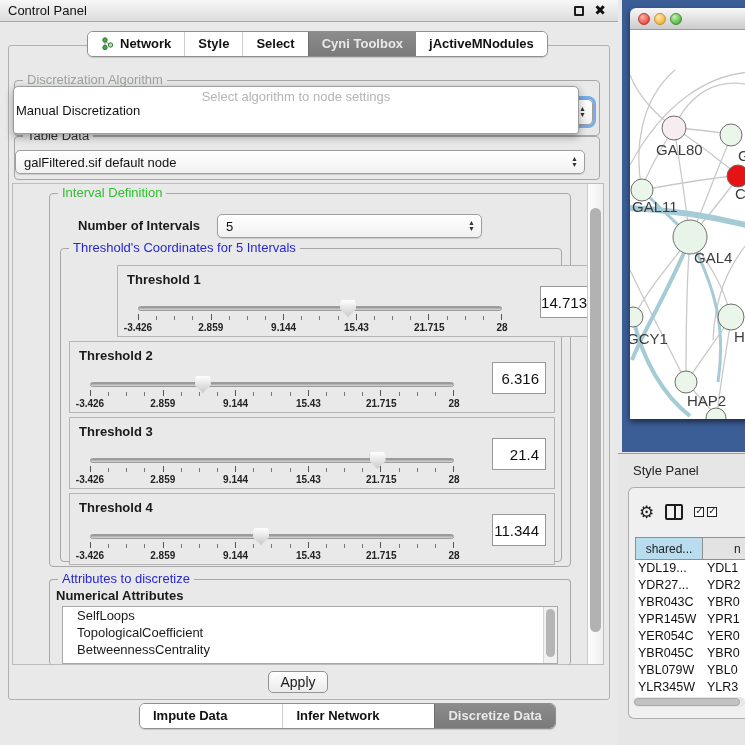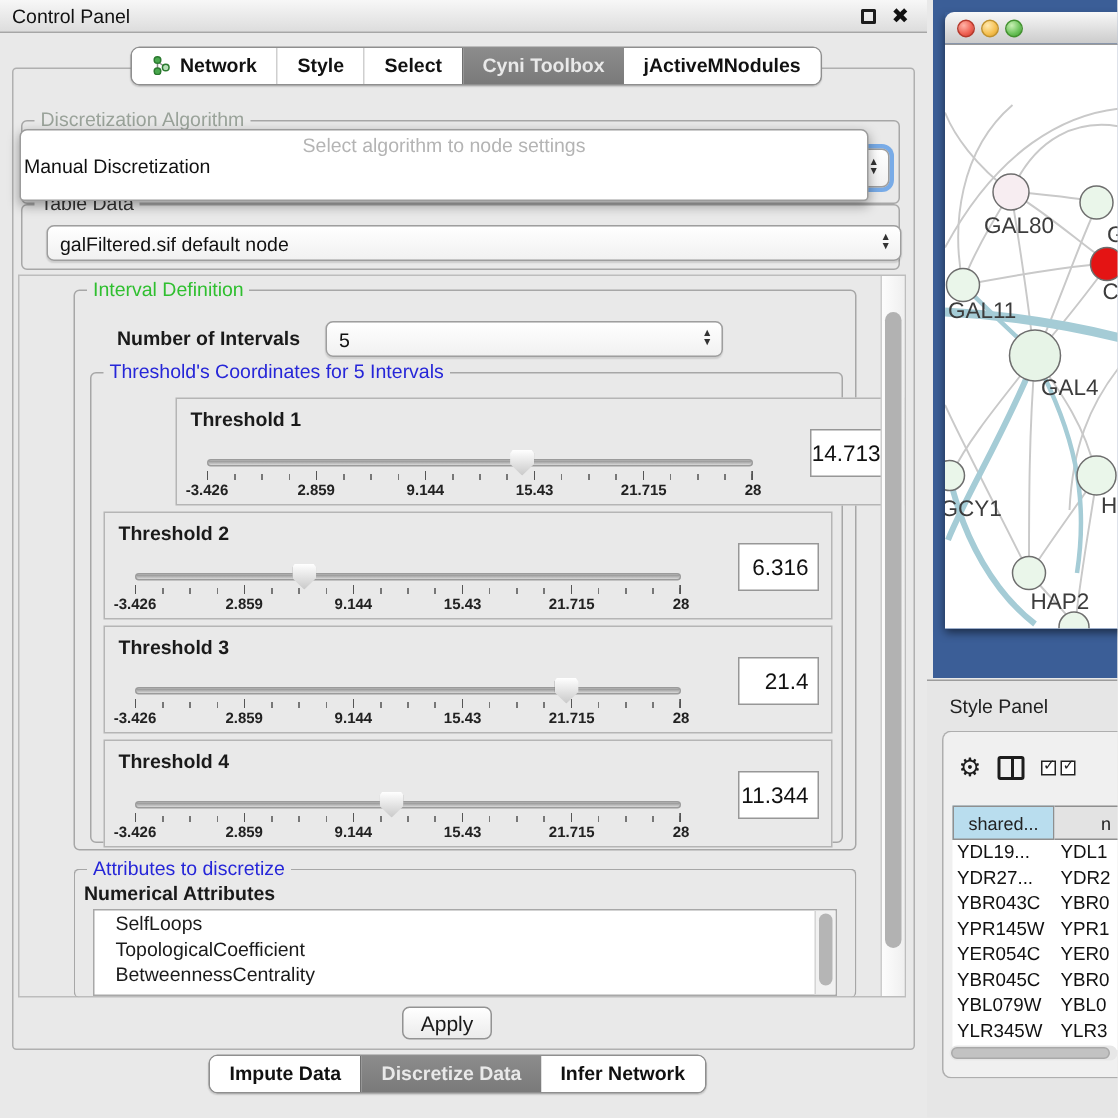--- a/index.html
+++ b/index.html
@@ -143,21 +143,21 @@
   </div>
 </div>
 
 <div class="abs popup">
   <div class="ph">Select algorithm to node settings</div>
   <div class="opt bold">Manual Discretization</div>
 </div>
 
 <div class="group" style="left:14px; top:136px; width:586px; height:44px;">
   <span class="group-label lbl-dark">Table Data</span>
-  <div class="combo" style="left:16px; top:13px; width:570px; height:24px;">
+  <div class="combo" style="left:0; top:13px; width:570px; height:24px;">
     <span>galFiltered.sif default node</span>
     <span class="arrows">▲<br>▼</span>
   </div>
 </div>
 
 <div class="abs scrollpane">
 
   <div class="group" style="left:36px; top:9px; width:522px; height:374px;">
     <span class="group-label lbl-green">Interval Definition</span>
 
@@ -261,29 +261,29 @@
     </div>
   </div>
 
   <div class="vscroll">
       <div class="thumb"></div>
     </div>
 </div>
 
 <div class="abs apply-btn">Apply</div>
 
-<div class="abs segmented" style="left:139px; top:703px;">
+<div class="abs segmented" style="left:139px; top:703px;gap:42px;">
   <div class="seg">
       <span>Impute Data</span>
+    </div>
+  <div class="seg">
+      <span>Infer Network</span>
     </div>
   <div class="seg selected">
       <span>Discretize Data</span>
-    </div>
-  <div class="seg">
-      <span>Infer Network</span>
     </div>
 </div>
 
 <div class="abs net-frame">
   <div class="mac-window">
     <div class="mac-titlebar">
       <span class="light red"></span>
       <span class="light yellow"></span>
       <span class="light green"></span>
     </div>

